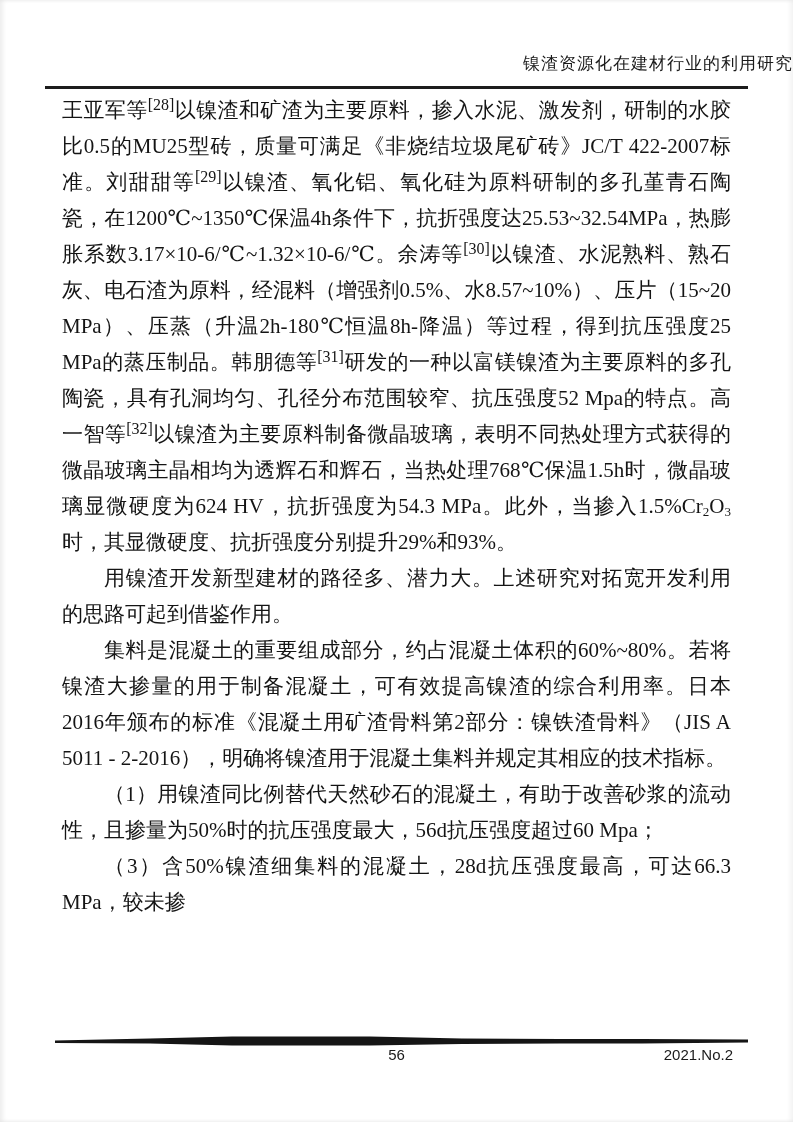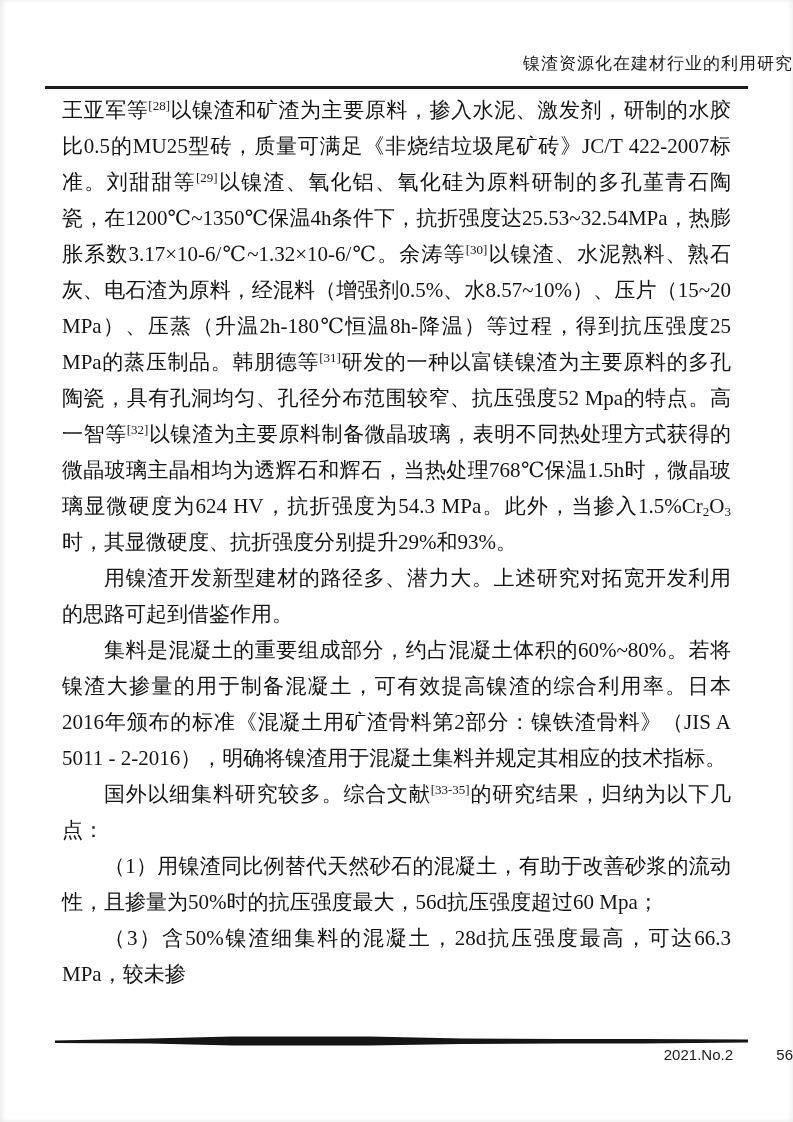--- a/index.html
+++ b/index.html
@@ -47,21 +47,21 @@
     text-align: justify;
   }
   .para {
     margin: 0;
     text-indent: 0;
   }
   .para.indent {
     text-indent: 2em;
   }
   .para sup {
-    font-size: 13px;
+    font-size: 16px;
     line-height: 0;
     vertical-align: 7px;
     font-family: Liberation Serif, serif;
   }
   .para sub {
     font-size: 13px;
     line-height: 0;
     vertical-align: -3px;
   }
   .section-heading {
@@ -80,21 +80,21 @@
     left: 0;
     width: 793px;
     height: 16px;
     display: block;
   }
   .page-number {
     position: absolute;
     top: 1046px;
     left: 0;
     width: 100%;
-    text-align: right;
+    text-align: center;
     font-size: 15px;
     font-family: "Liberation Sans", "DejaVu Sans", sans-serif;
     color: #1a1a1a;
   }
   .issue-label {
     position: absolute;
     top: 1046px;
     right: 60px;
     font-size: 15px;
     font-family: "Liberation Sans", "DejaVu Sans", sans-serif;
@@ -107,21 +107,20 @@
 <div class="page">
 
   <div class="header-title">镍渣资源化在建材行业的利用研究</div>
 
   <div class="header-rule"></div>
 
   <div class="body-text">
       <p class="para"><span>王亚军等</span><sup>[28]</sup><span>以镍渣和矿渣为主要原料，掺入水泥、激发剂，研制的水胶比0.5的MU25型砖，质量可满足《非烧结垃圾尾矿砖》JC/T 422-2007标准。刘甜甜等</span><sup>[29]</sup><span>以镍渣、氧化铝、氧化硅为原料研制的多孔堇青石陶瓷，在1200℃~1350℃保温4h条件下，抗折强度达25.53~32.54MPa，热膨胀系数3.17×10-6/℃~1.32×10-6/℃。余涛等</span><sup>[30]</sup><span>以镍渣、水泥熟料、熟石灰、电石渣为原料，经混料（增强剂0.5%、水8.57~10%）、压片（15~20 MPa）、压蒸（升温2h-180℃恒温8h-降温）等过程，得到抗压强度25 MPa的蒸压制品。韩朋德等</span><sup>[31]</sup><span>研发的一种以富镁镍渣为主要原料的多孔陶瓷，具有孔洞均匀、孔径分布范围较窄、抗压强度52 Mpa的特点。高一智等</span><sup>[32]</sup><span>以镍渣为主要原料制备微晶玻璃，表明不同热处理方式获得的微晶玻璃主晶相均为透辉石和辉石，当热处理768℃保温1.5h时，微晶玻璃显微硬度为624 HV，抗折强度为54.3 MPa。此外，当掺入1.5%Cr</span><sub>2</sub><span>O</span><sub>3</sub><span>时，其显微硬度、抗折强度分别提升29%和93%。</span></p>
       <p class="para indent"><span>用镍渣开发新型建材的路径多、潜力大。上述研究对拓宽开发利用的思路可起到借鉴作用。</span></p>
       <p class="para indent"><span>集料是混凝土的重要组成部分，约占混凝土体积的60%~80%。若将镍渣大掺量的用于制备混凝土，可有效提高镍渣的综合利用率。日本2016年颁布的标准《混凝土用矿渣骨料第2部分：镍铁渣骨料》（JIS A 5011 ‐ 2-2016），明确将镍渣用于混凝土集料并规定其相应的技术指标。</span></p>
-      <p class="para indent"><span>国外以细集料研究较多。综合文献</span><sup>[33-35]</sup><span>的研究结果，归纳为以下几点：</span></p>
       <p class="para indent"><span>（1）用镍渣同比例替代天然砂石的混凝土，有助于改善砂浆的流动性，且掺量为50%时的抗压强度最大，56d抗压强度超过60 Mpa；</span></p>
       <p class="para indent"><span>（3）含50%镍渣细集料的混凝土，28d抗压强度最高，可达66.3 MPa，较未掺</span></p>
     </div>
 
   <svg class="footer-rule-svg" viewBox="0 0 793 16" preserveAspectRatio="none">
     <polygon fill="#151515" points="
       55,7.5 150,5.5 232,3.5 370,3.5 462,5.5 560,6 642,6 748,6.5
       748,9.5 642,10.5 560,10.5 462,11 370,12.5 232,12.5 150,10.5 55,10"></polygon>
   </svg>
 

